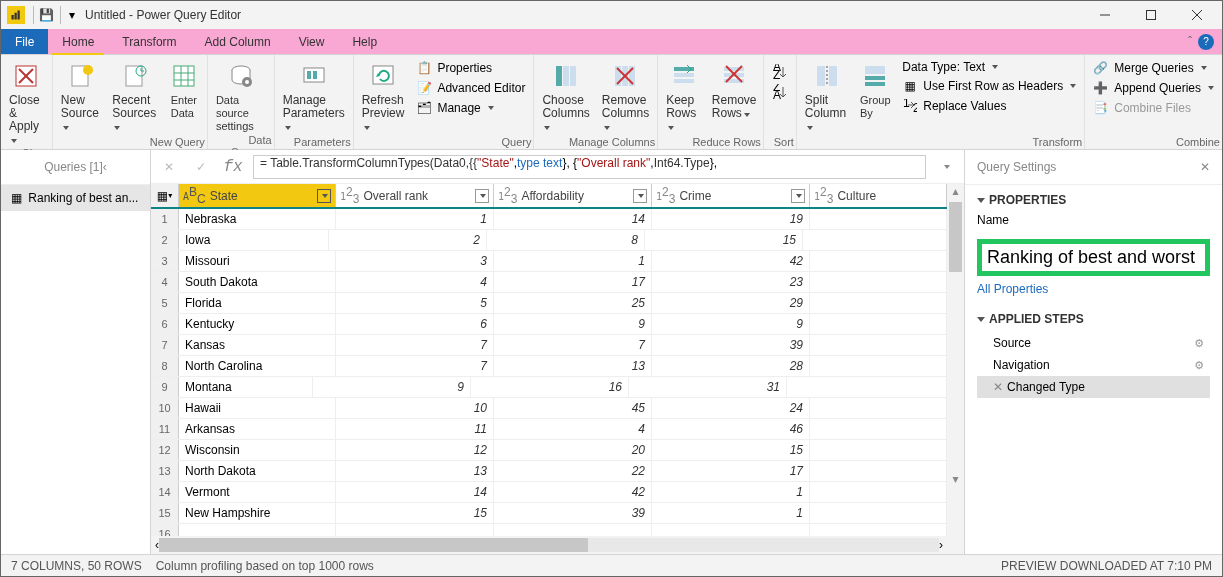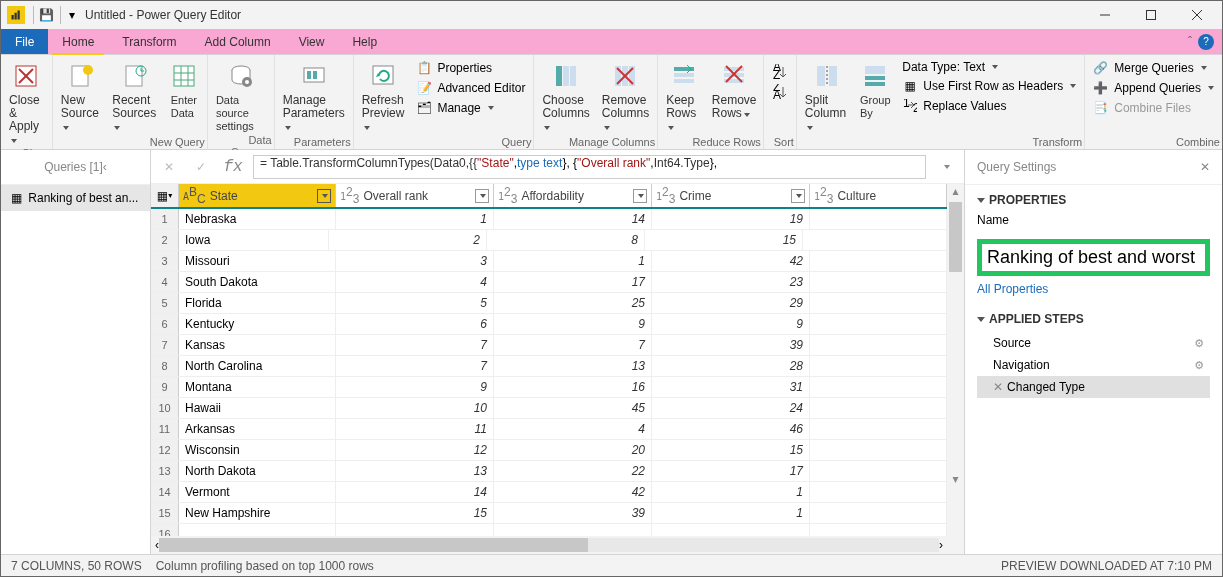--- a/index.html
+++ b/index.html
@@ -541,21 +541,21 @@
             <div class="grow">
               <div class="rowidx">8</div>
               <div class="gcell txt" style="width:157px">North Carolina</div>
               <div class="gcell num" style="width:158px">7</div>
               <div class="gcell num" style="width:158px">13</div>
               <div class="gcell num" style="width:158px">28</div>
               <div class="gcell num" style="flex:1"></div>
             </div>
             <div class="grow">
               <div class="rowidx">9</div>
-              <div class="gcell txt" style="width:157px">Montana</div>
+              <div class="gcell txt" style="width:134px">Montana</div>
               <div class="gcell num" style="width:158px">9</div>
               <div class="gcell num" style="width:158px">16</div>
               <div class="gcell num" style="width:158px">31</div>
               <div class="gcell num" style="flex:1"></div>
             </div>
             <div class="grow">
               <div class="rowidx">10</div>
               <div class="gcell txt" style="width:157px">Hawaii</div>
               <div class="gcell num" style="width:158px">10</div>
               <div class="gcell num" style="width:158px">45</div>

